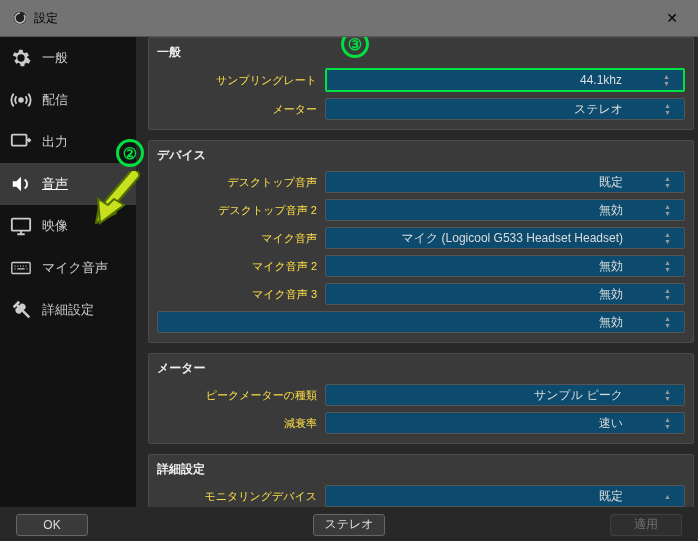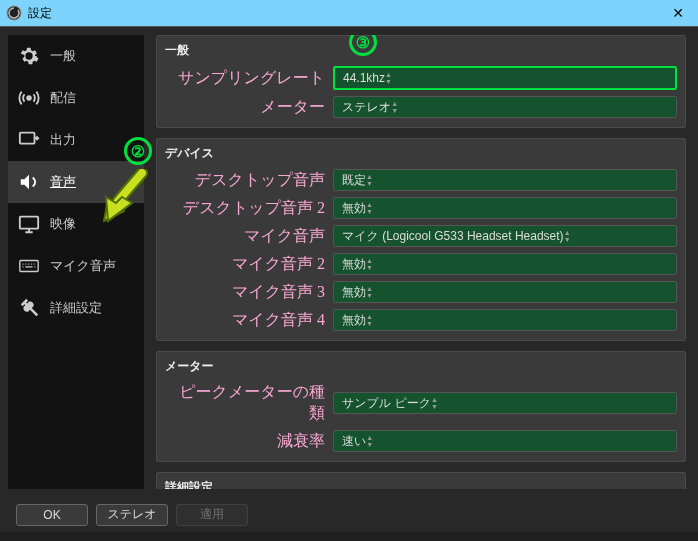--- a/index.html
+++ b/index.html
@@ -1,26 +1,26 @@
 <!DOCTYPE html>
 <html><head>
 <meta charset="utf-8">
 <style>
 * { margin: 0; padding: 0; box-sizing: border-box; font-family: "Meiryo UI", "Yu Gothic UI", sans-serif; }
 body { background: #202020; width: 698px; height: 541px; overflow: hidden; }
 
 .titlebar {
-  height: 27px; background: #7dd3fc; display: flex; align-items: center;
-  padding: 0 6px; border-bottom: 1px solid #555; font-size: 12px; color: #000;
+  height: 37px; background: #737373; display: flex; align-items: center;
+  padding: 0 12px; border-bottom: 1px solid #555; font-size: 12px; color: #000;
 }
 .titlebar .spacer { flex: 1; }
 .titlebar .close { font-size: 14px; padding: 2px 8px; cursor: pointer; }
 .obs-logo { width: 16px; height: 16px; margin-right: 6px; display: inline-flex; }
 
-.main { display: flex; height: 470px; background: #282828; padding: 8px; gap: 8px; }
+.main { display: flex; height: 470px; background: #282828; gap: 8px; }
 
 .sidebar {
   width: 136px; background: #121212; display: flex; flex-direction: column;
   position: relative;
 }
 .side-item {
   display: flex; align-items: center; gap: 10px; padding: 10px 10px;
   color: #ccc; font-size: 13px; cursor: pointer;
 }
 .side-item.active { background: #3a3a3a; color: #fff; text-decoration: underline; }
@@ -34,35 +34,35 @@
   border: 1px solid #4a4a4a; border-radius: 2px; margin-bottom: 10px;
   padding-bottom: 6px; background: #3a3a3a;
 }
 .group-title {
   font-size: 12px; color: #eee; font-weight: bold; padding: 6px 8px 4px;
 }
 .row {
   display: flex; align-items: center; padding: 3px 8px; gap: 8px;
 }
 .row-label {
-  width: 160px; text-align: right; font-size: 16px; color: #f9a8d4; font-family: Liberation Serif, serif;
+  width: 160px; text-align: right; font-size: 11px; color: #fde047;
 }
 .select {
-  flex: 1; background: #14532d; border: 1px solid #555; border-radius: 2px;
-  height: 22px; display: flex; align-items: center; justify-content: flex-start;
-  padding: 0 8px; font-size: 12px; color: #ddd; cursor: pointer;
+  flex: 1; background: #0c4a6e; border: 1px solid #555; border-radius: 2px;
+  height: 22px; display: flex; align-items: center; justify-content: flex-end;
+  padding: 0 8px; font-size: 12px; color: #ddd; cursor: pointer; gap: 41px;
 }
 .select.highlight {
   border: 2px solid #00e040; height: 24px;
 }
 .stepper { width: 12px; display: flex; flex-direction: column; font-size: 7px; color: #999; line-height: 1; }
 .stepper span { display: block; }
 
 .footer {
-  height: 35px; display: flex; align-items: center; justify-content: flex-start;
+  height: 35px; display: flex; align-items: center; justify-content: space-between;
   padding: 0 16px; gap: 8px; background: #282828;
 }
 .btn {
   min-width: 72px; height: 22px; background: #3a3a3a; border: 1px solid #666;
   color: #ddd; font-size: 12px; border-radius: 3px; cursor: pointer;
   display: inline-flex; align-items: center; justify-content: center;
 }
 .btn.disabled { opacity: 0.4; cursor: default; }
 
 
@@ -240,21 +240,20 @@
         <div class="row-label">マイク音声 3</div>
         <div class="select">
             <span>無効</span>
             <span class="stepper">
               <span>▲</span>
               <span>▼</span>
             </span>
           </div>
       </div>
       <div class="row">
-        <div class="row-label">マイク音声 4</div>
         <div class="select">
             <span>無効</span>
             <span class="stepper">
               <span>▲</span>
               <span>▼</span>
             </span>
           </div>
       </div>
     </div>
 

